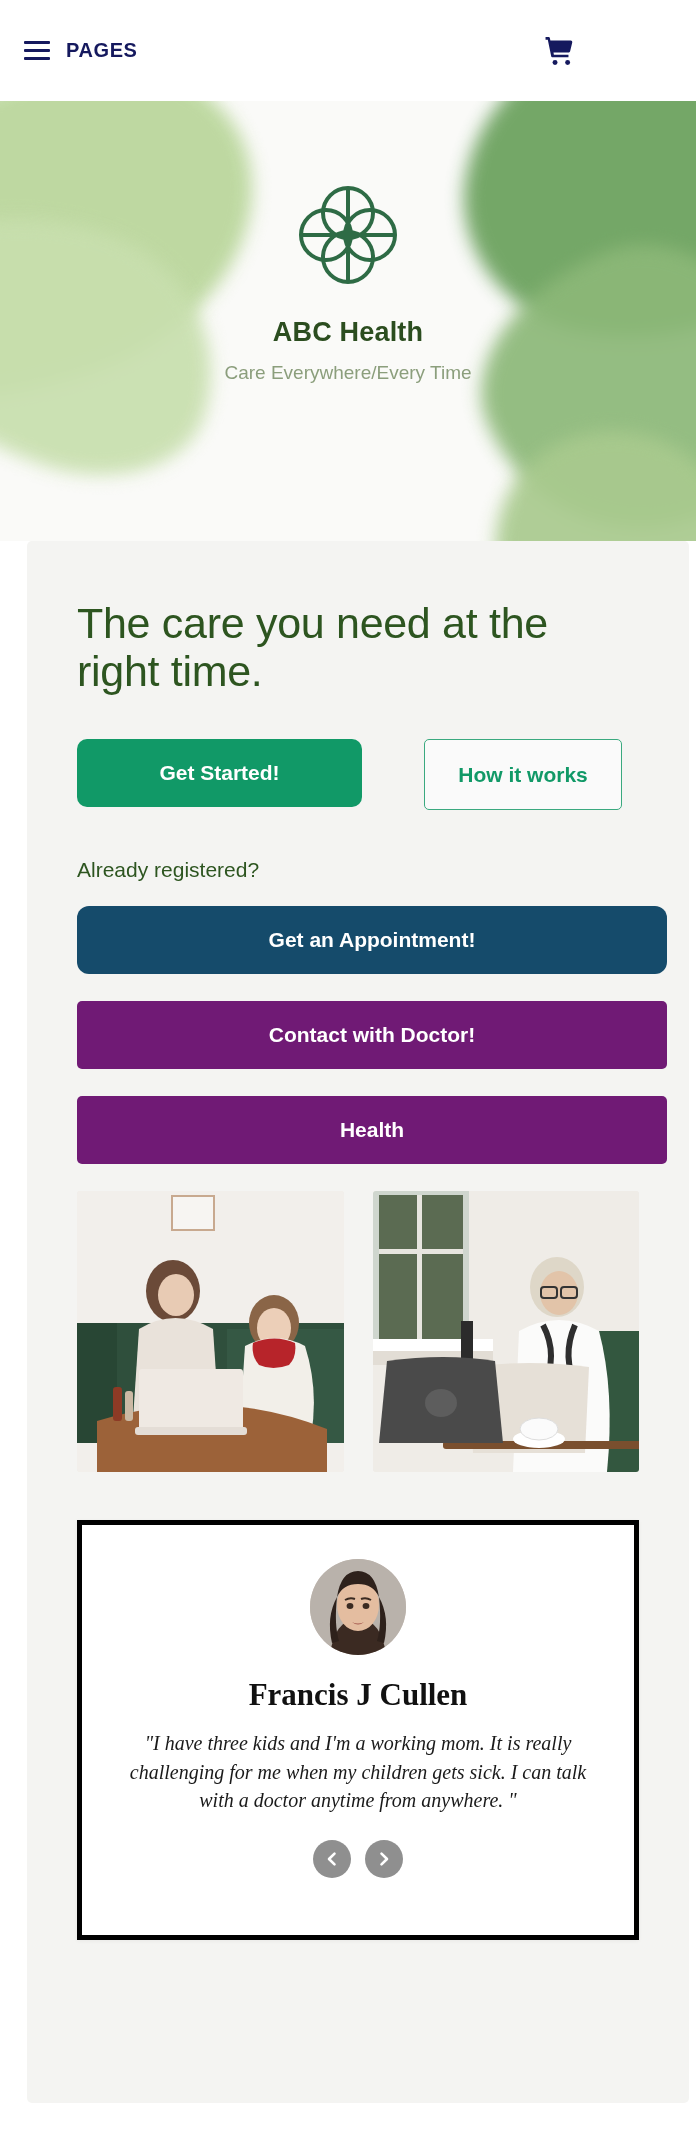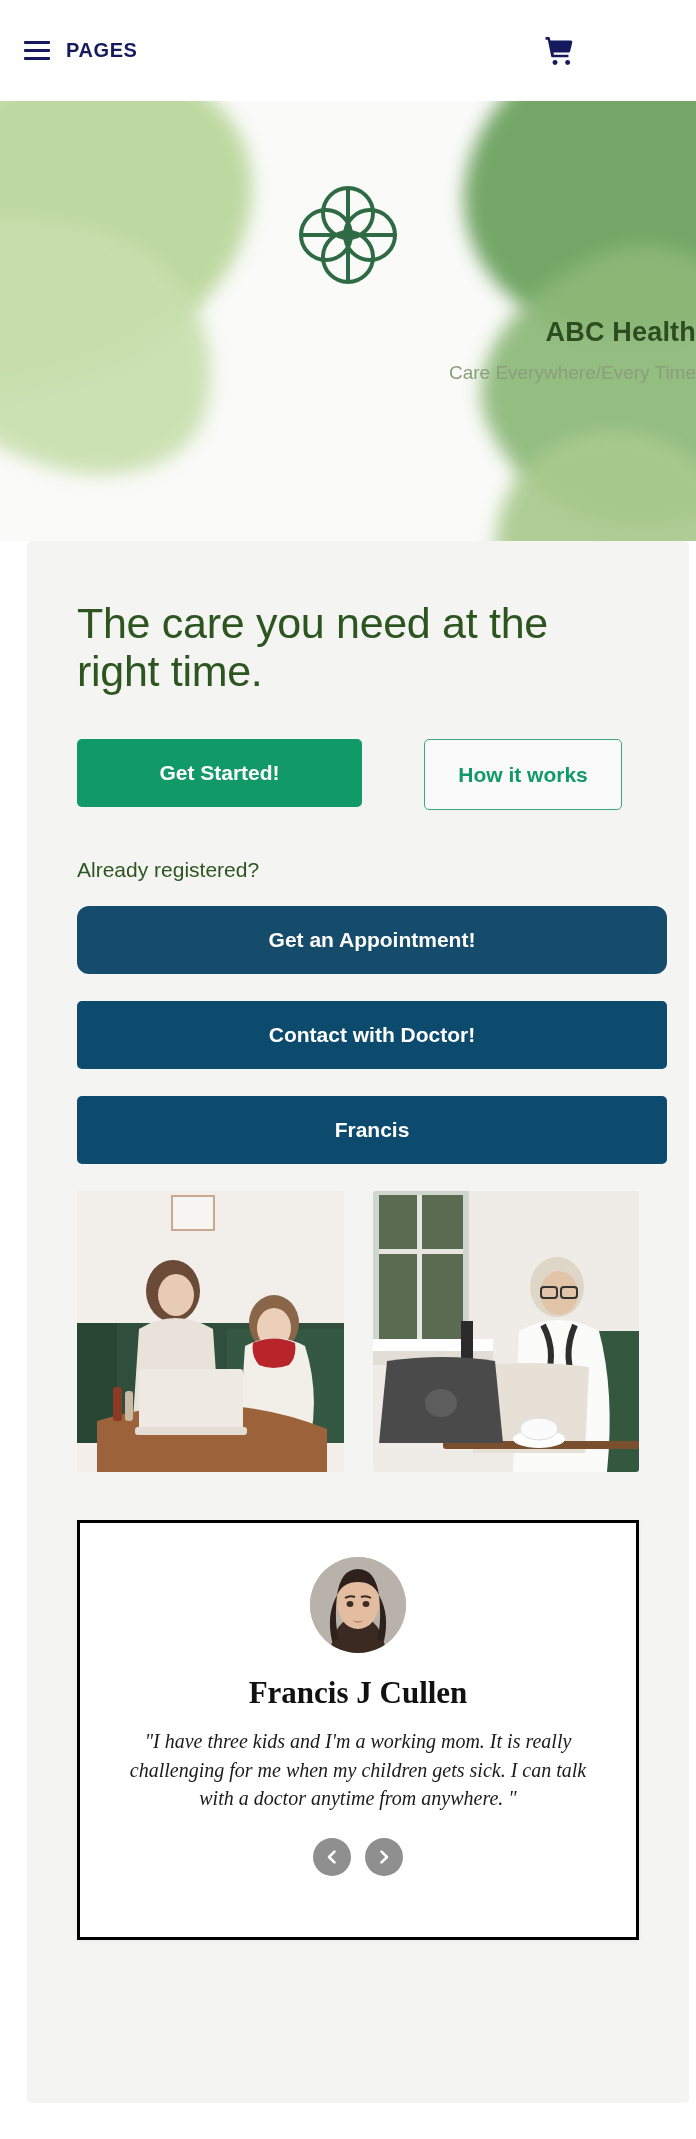--- a/index.html
+++ b/index.html
@@ -118,21 +118,21 @@
     right: -40px; top: 330px;
     width: 240px; height: 230px;
     background: #a9ca8e;
     border-radius: 52% 48% 56% 44% / 50% 54% 46% 50%;
     transform: rotate(28deg);
   }
   .hero-inner {
     position: relative;
     z-index: 5;
     padding-top: 72px;
-    text-align: right;
+    text-align: center;
   }
   .logo-mark { display: block; margin: 0 auto; }
   .brand-name {
     margin-top: 20px;
     font-size: 27px;
     font-weight: 700;
     color: #2b4d1f;
     letter-spacing: 0.2px;
   }
   .brand-tagline {
@@ -168,21 +168,21 @@
     display: flex;
     gap: 62px;
     margin-top: 44px;
   }
   .btn-primary {
     width: 285px;
     height: 68px;
     background: #119967;
     color: #ffffff;
     border: none;
-    border-radius: 5px;
+    border-radius: 10px;
     font-family: "Liberation Sans", sans-serif;
     font-size: 21px;
     font-weight: 700;
     cursor: pointer;
   }
   .btn-outline {
     width: 198px;
     height: 71px;
     background: #fafafa;
     color: #119967;
@@ -208,21 +208,21 @@
     margin-bottom: 27px;
     border: none;
     border-radius: 5px;
     color: #ffffff;
     font-family: "Liberation Sans", sans-serif;
     font-size: 21px;
     font-weight: 700;
     cursor: pointer;
   }
   .bg-teal { background: #154b6b; border-radius: 12px; }
-  .bg-navy { background: #0c4a6e; }
+  .bg-navy { background: #701a75; }
 
   
   .photo-row {
     display: flex;
     gap: 29px;
     margin-top: 10px;
   }
   .photo {
     width: 281px;
     height: 281px;
@@ -231,21 +231,21 @@
     position: relative;
     background: #efece8;
   }
 
   
   .testimonial-card {
     margin: 48px auto 0;
     width: 562px;
     height: 420px;
     background: #ffffff;
-    border: 3px solid #000000;
+    border: 5px solid #000000;
     box-shadow: 0 1px 4px rgba(0,0,0,0.05);
     text-align: center;
     padding-top: 34px;
     position: relative;
   }
   .avatar {
     width: 96px; height: 96px;
     border-radius: 50%;
     margin: 0 auto;
     overflow: hidden;
@@ -339,21 +339,21 @@
       <div class="cta-row">
         <button class="btn-primary">Get Started!</button>
         <button class="btn-outline">How it works</button>
       </div>
 
       <div class="already-text">Already registered?</div>
 
       <div class="stack">
         <button class="btn-wide bg-teal">Get an Appointment!</button>
         <button class="btn-wide bg-navy">Contact with Doctor!</button>
-        <button class="btn-wide bg-navy">Francis</button>
+        <button class="btn-wide bg-navy">Health</button>
       </div>
 
       <div class="photo-row">
         <div class="photo">
           <svg width="281" height="281" viewBox="0 0 281 281">
             <rect width="281" height="281" fill="#f2efeb"></rect>
             <rect x="95" y="5" width="42" height="34" fill="#f7f5f2" stroke="#c8a98f" stroke-width="2"></rect>
             <rect x="0" y="132" width="281" height="120" fill="#2f4f3c"></rect>
             <rect x="0" y="132" width="40" height="120" fill="#284634"></rect>
             <rect x="150" y="138" width="131" height="114" fill="#355844"></rect>

